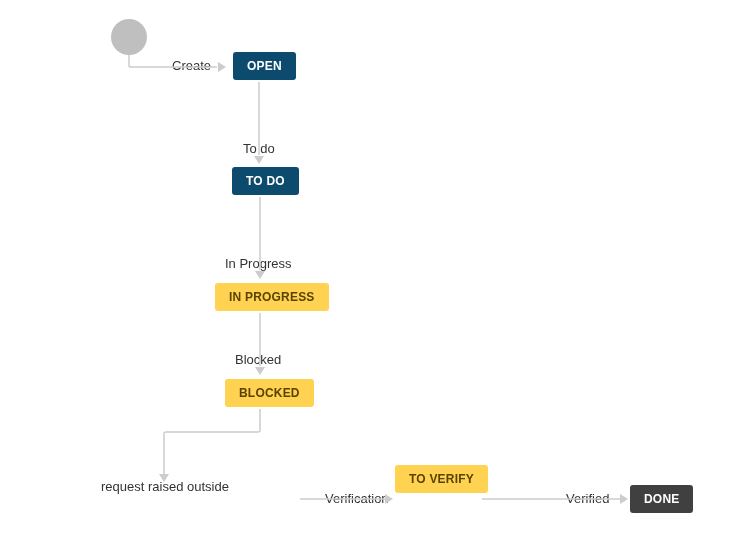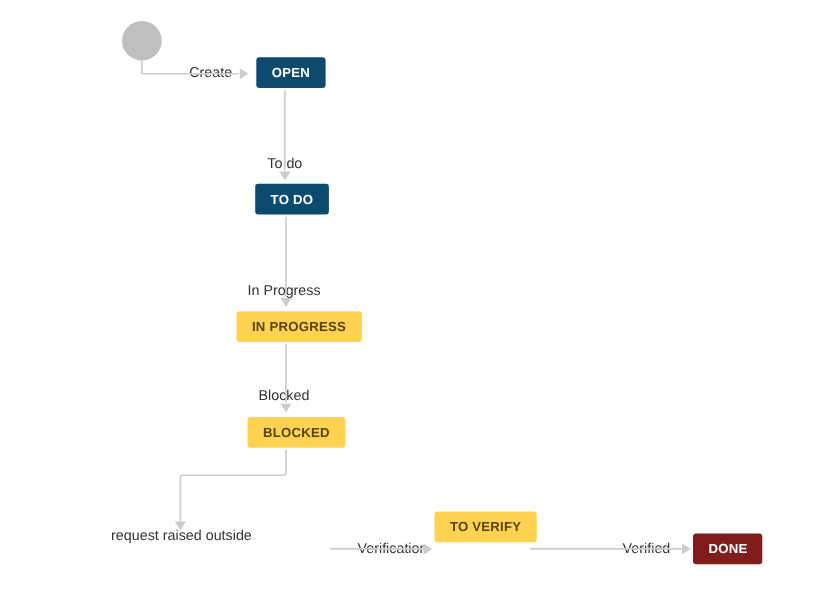--- a/index.html
+++ b/index.html
@@ -30,21 +30,21 @@
     padding: 7px 14px;
     border-radius: 3px;
     font-size: 12px;
     font-weight: 700;
     text-align: center;
     white-space: nowrap;
     letter-spacing: 0.2px;
   }
   .node.blue { background: #0c4a6e; color: #ffffff; }
   .node.yellow { background: #ffd351; color: #594300; }
-  .node.green { background: #7f1d1d; color: #ffffff; }
+  .node.green { background: #404040; color: #ffffff; }
   .transition-label {
     position: absolute;
     font-size: 13px;
     color: #333333;
     font-weight: 400;
     white-space: nowrap;
   }
   .arrowhead {
     position: absolute;
     width: 0;

